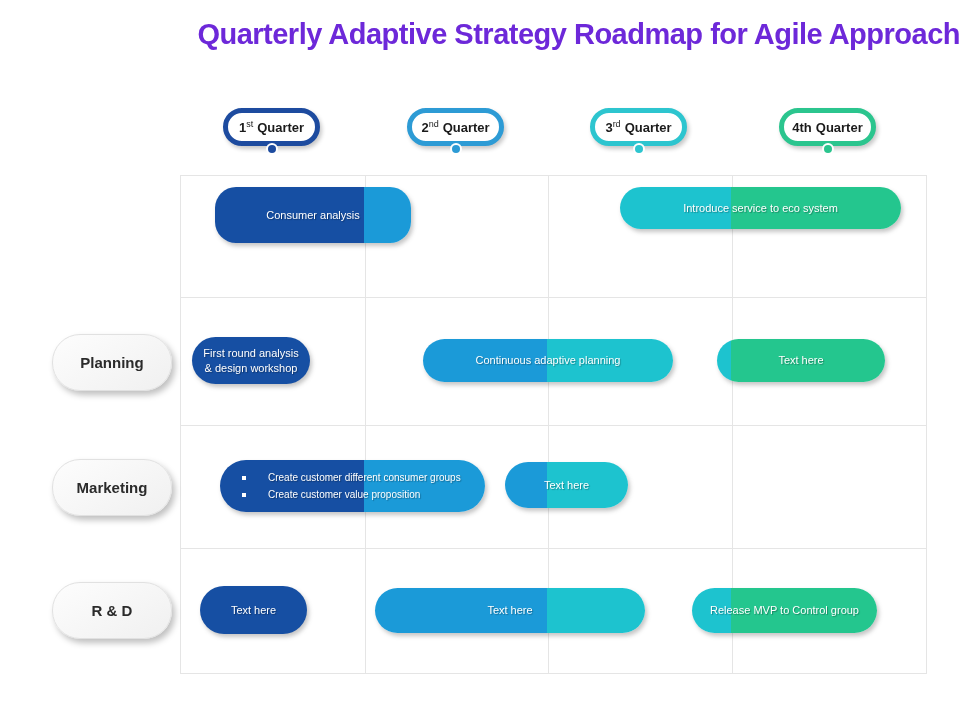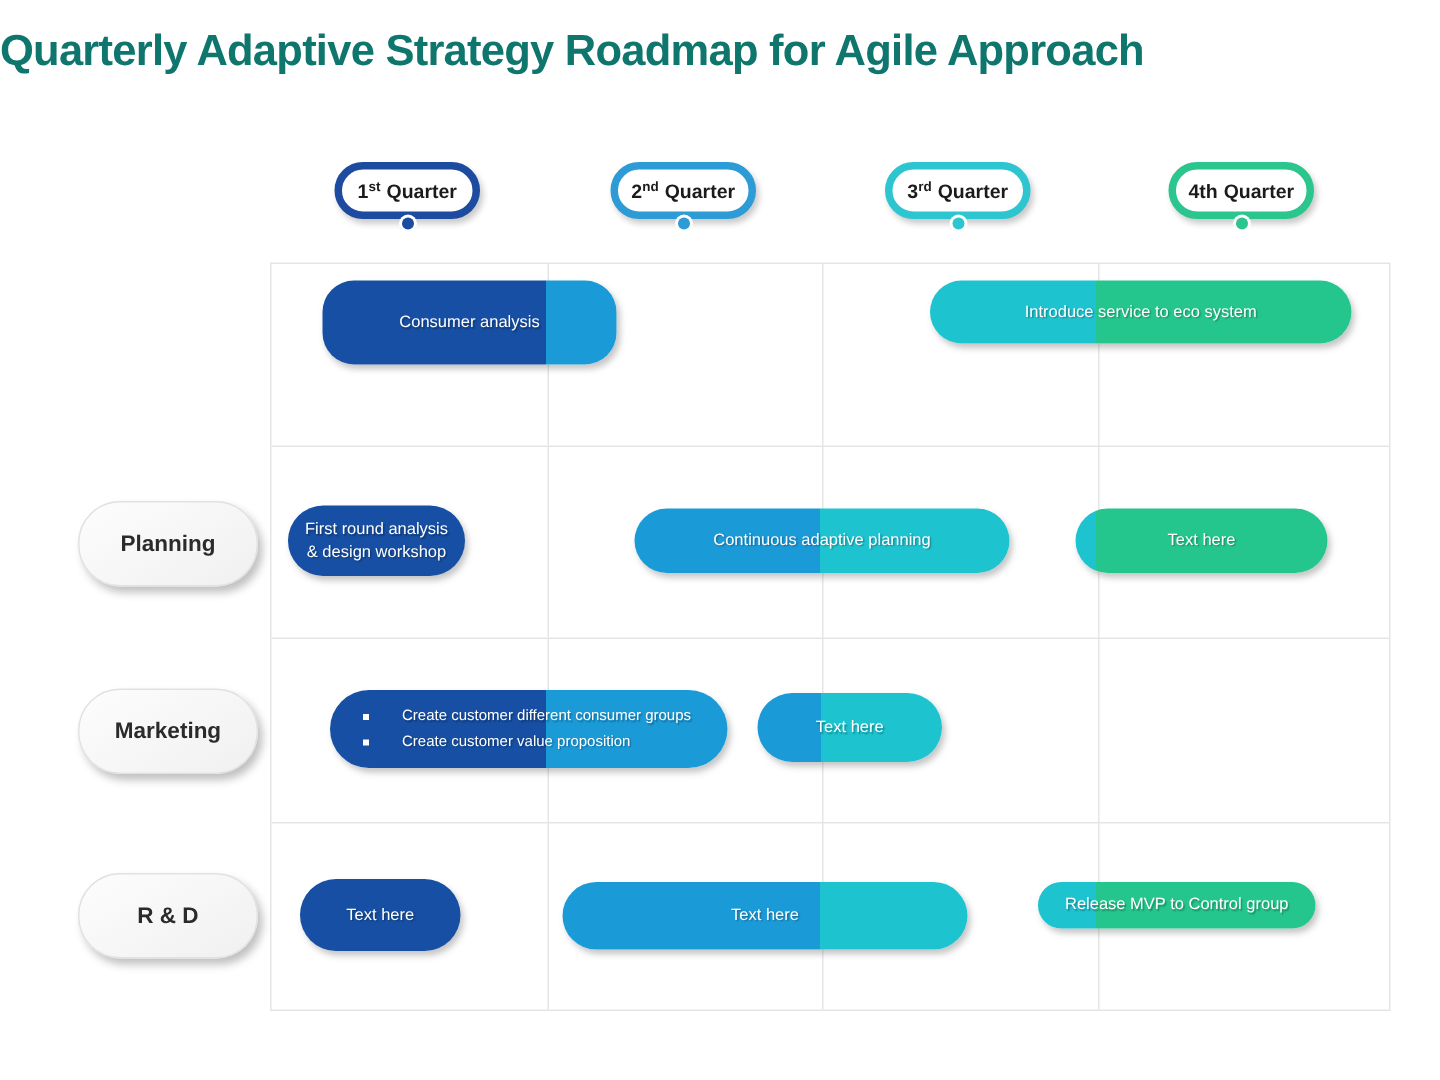--- a/index.html
+++ b/index.html
@@ -1,26 +1,26 @@
 <!DOCTYPE html>
 <html><head>
 <meta charset="utf-8">
 <style>
   html,body{margin:0;padding:0;background:#ffffff;}
   .slide{position:relative;width:960px;height:720px;background:#ffffff;overflow:hidden;
          font-family:"Liberation Sans", sans-serif;}
-  .title{position:absolute;top:18px;left:0;right:0;text-align:left;
-         font-size:29px;font-weight:bold;color:#0f766e;letter-spacing:-0.5px;}
+  .title{position:absolute;top:18px;left:0;right:0;text-align:right;
+         font-size:29px;font-weight:bold;color:#6d28d9;letter-spacing:-0.5px;}
   
   .qcap{position:absolute;top:108px;width:97px;height:38px;box-sizing:border-box;
         border:5px solid #888;border-radius:19px;background:#fff;
         display:flex;align-items:center;justify-content:center;
         box-shadow:2px 3px 4px rgba(0,0,0,0.22);}
   .qtext{font-weight:bold;font-size:13px;color:#1b1b1b;white-space:nowrap;}
-  .qtext sup{font-size:9px;font-weight:bold;}
+  .qtext sup{font-size:9px;font-weight:normal;}
   .qword{margin-left:4px;}
   .qdot{position:absolute;left:50%;bottom:-12px;transform:translateX(-50%);
         width:8px;height:8px;border-radius:50%;background:#888;
         box-shadow:0 0 0 2px #ffffff;}
   
   .grid{position:absolute;left:180px;top:175px;width:745px;height:497px;
         border:1px solid #e5e5e5;background:#fff;}
   .vline{position:absolute;top:0;bottom:0;width:1px;background:#e5e5e5;}
   .hline{position:absolute;left:0;right:0;height:1px;background:#e5e5e5;}
   
@@ -114,18 +114,18 @@
       </div>
       <div class="bar" style="background: linear-gradient(90deg, rgb(27, 154, 216) 34.15%, rgb(29, 195, 207) 34.15%); left: 505px; top: 462px; width: 123px; height: 46px; border-radius: 23px;">
         <div class="bar-line">Text here</div>
       </div>
       <div class="bar" style="background: rgb(22, 79, 163); left: 200px; top: 586px; width: 107px; height: 48px; border-radius: 24px;">
         <div class="bar-line">Text here</div>
       </div>
       <div class="bar" style="background: linear-gradient(90deg, rgb(27, 154, 216) 63.7%, rgb(29, 195, 207) 63.7%); left: 375px; top: 588px; width: 270px; height: 45px; border-radius: 22.5px;">
         <div class="bar-line">Text here</div>
       </div>
-      <div class="bar" style="background: linear-gradient(90deg, rgb(29, 195, 207) 21.08%, rgb(36, 198, 142) 21.08%); left: 692px; top: 588px; width: 185px; height: 31px; border-radius: 22.5px;">
+      <div class="bar" style="background: linear-gradient(90deg, rgb(29, 195, 207) 21.08%, rgb(36, 198, 142) 21.08%); left: 692px; top: 588px; width: 185px; height: 45px; border-radius: 22.5px;">
         <div class="bar-line">Release MVP to Control group</div>
       </div>
     </div>
 
 </div>
 
 </body></html>

